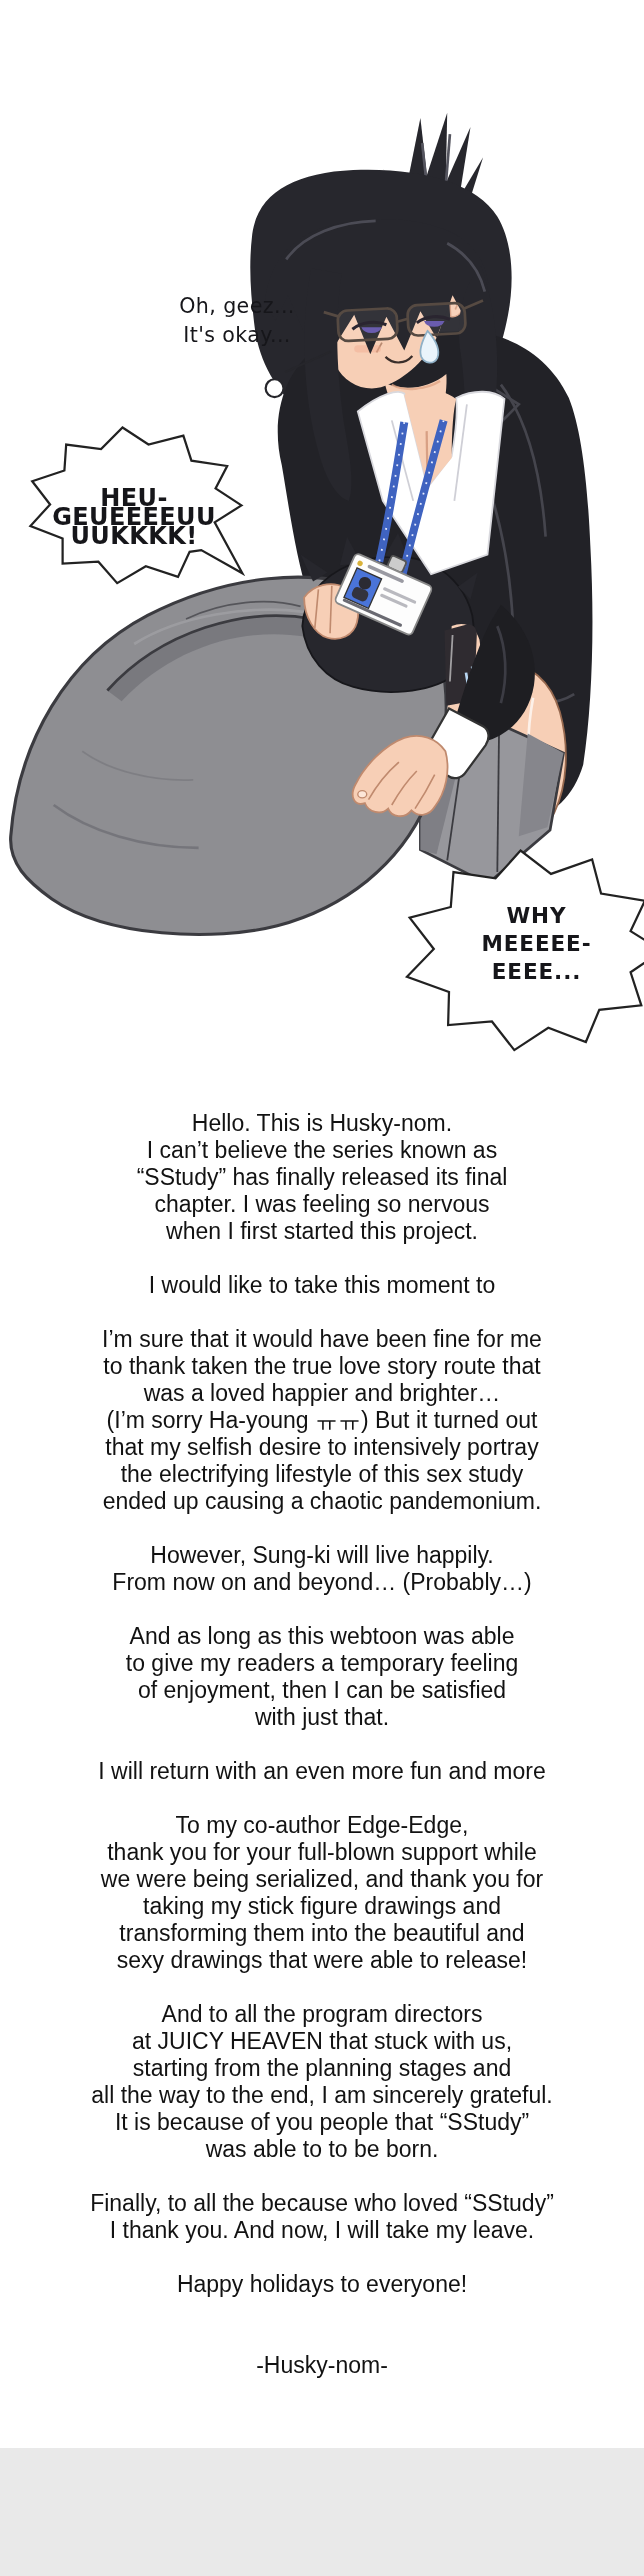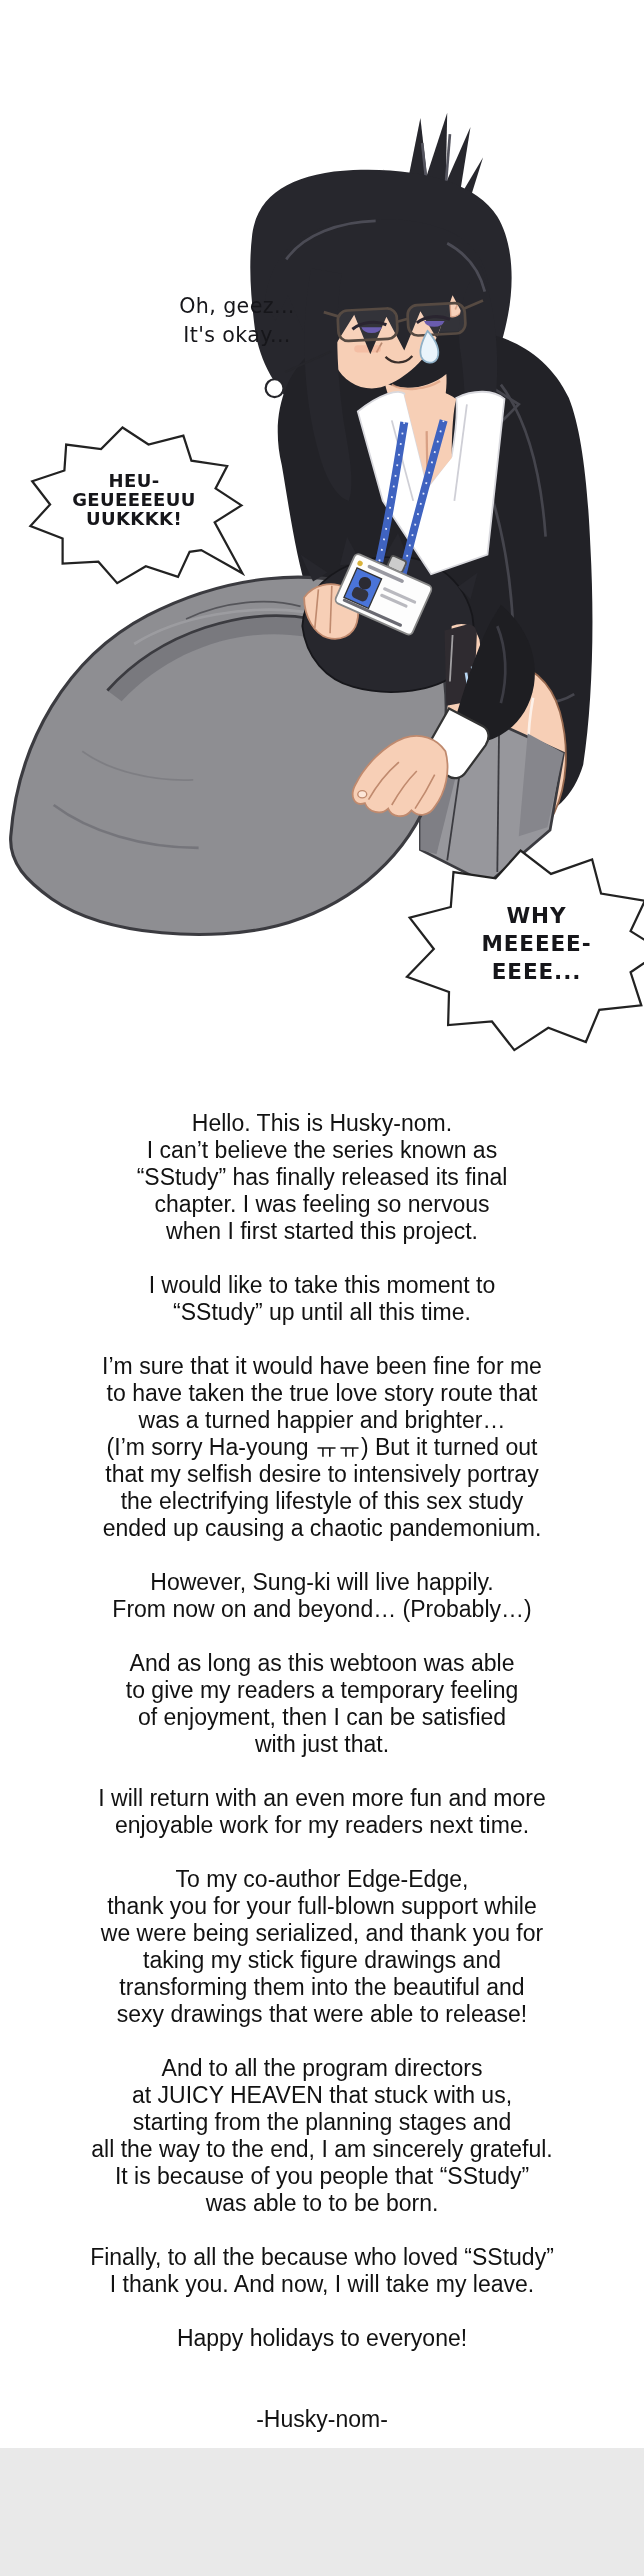--- a/index.html
+++ b/index.html
@@ -3,21 +3,21 @@
 <meta charset="utf-8">
 <style>
   html,body{margin:0;padding:0;background:#e9e9e9;}
   .page{position:relative;width:644px;height:2448px;margin:0 auto;background:#ffffff;
         overflow:hidden;font-family:"Liberation Sans",sans-serif;color:#121212;}
   .illustration{position:absolute;left:0;top:0;width:644px;height:1127px;}
   .bubble-text{position:absolute;text-align:center;color:#16161a;
                font-family:"DejaVu Sans",sans-serif;font-weight:bold;}
   .whisper{left:134px;top:292px;width:206px;font-size:20.6px;line-height:29px;
            font-weight:normal;letter-spacing:0.4px;}
-  .scream-left{left:34px;top:471px;width:200px;font-size:18px;line-height:19px;letter-spacing:0.4px;}
+  .scream-left{left:34px;top:489px;width:200px;font-size:24px;line-height:19px;letter-spacing:0.4px;}
   .scream-right{left:414px;top:902px;width:245px;font-size:21.5px;line-height:28px;letter-spacing:0.9px;}
   .letter{position:absolute;left:10.7px;right:10.7px;top:1102px;text-align:center;
           font-size:23px;line-height:27px;}
   .letter .para{margin:8px 0 27px 0;}
   .letter .sig{margin-top:54px;}
   
   .hair{fill:var(--hair);} .hair-hi{stroke:var(--hair_highlight);}
   .blazer{fill:var(--blazer);} .hoodie{fill:var(--hoodie);}
   .skin{fill:var(--skin);}
 </style>
@@ -246,44 +246,42 @@
 
     <div class="para">
         <div>Hello. This is Husky-nom.</div>
         <div>I can’t believe the series known as</div>
         <div>“SStudy” has finally released its final</div>
         <div>chapter. I was feeling so nervous</div>
         <div>when I first started this project.</div>
       </div>
       <div class="para">
         <div>I would like to take this moment to</div>
-        <div>“SStudy” up until all this time.</div>
       </div>
       <div class="para">
         <div>I’m sure that it would have been fine for me</div>
-        <div>to have taken the true love story route that</div>
-        <div>was a turned happier and brighter…</div>
+        <div>to thank taken the true love story route that</div>
+        <div>was a loved happier and brighter…</div>
         <div>(I’m sorry Ha-young ㅠㅠ) But it turned out</div>
         <div>that my selfish desire to intensively portray</div>
         <div>the electrifying lifestyle of this sex study</div>
         <div>ended up causing a chaotic pandemonium.</div>
       </div>
       <div class="para">
         <div>However, Sung-ki will live happily.</div>
         <div>From now on and beyond… (Probably…)</div>
       </div>
       <div class="para">
         <div>And as long as this webtoon was able</div>
         <div>to give my readers a temporary feeling</div>
         <div>of enjoyment, then I can be satisfied</div>
         <div>with just that.</div>
       </div>
       <div class="para">
         <div>I will return with an even more fun and more</div>
-        <div>enjoyable work for my readers next time.</div>
       </div>
       <div class="para">
         <div>To my co-author Edge-Edge,</div>
         <div>thank you for your full-blown support while</div>
         <div>we were being serialized, and thank you for</div>
         <div>taking my stick figure drawings and</div>
         <div>transforming them into the beautiful and</div>
         <div>sexy drawings that were able to release!</div>
       </div>
       <div class="para">

